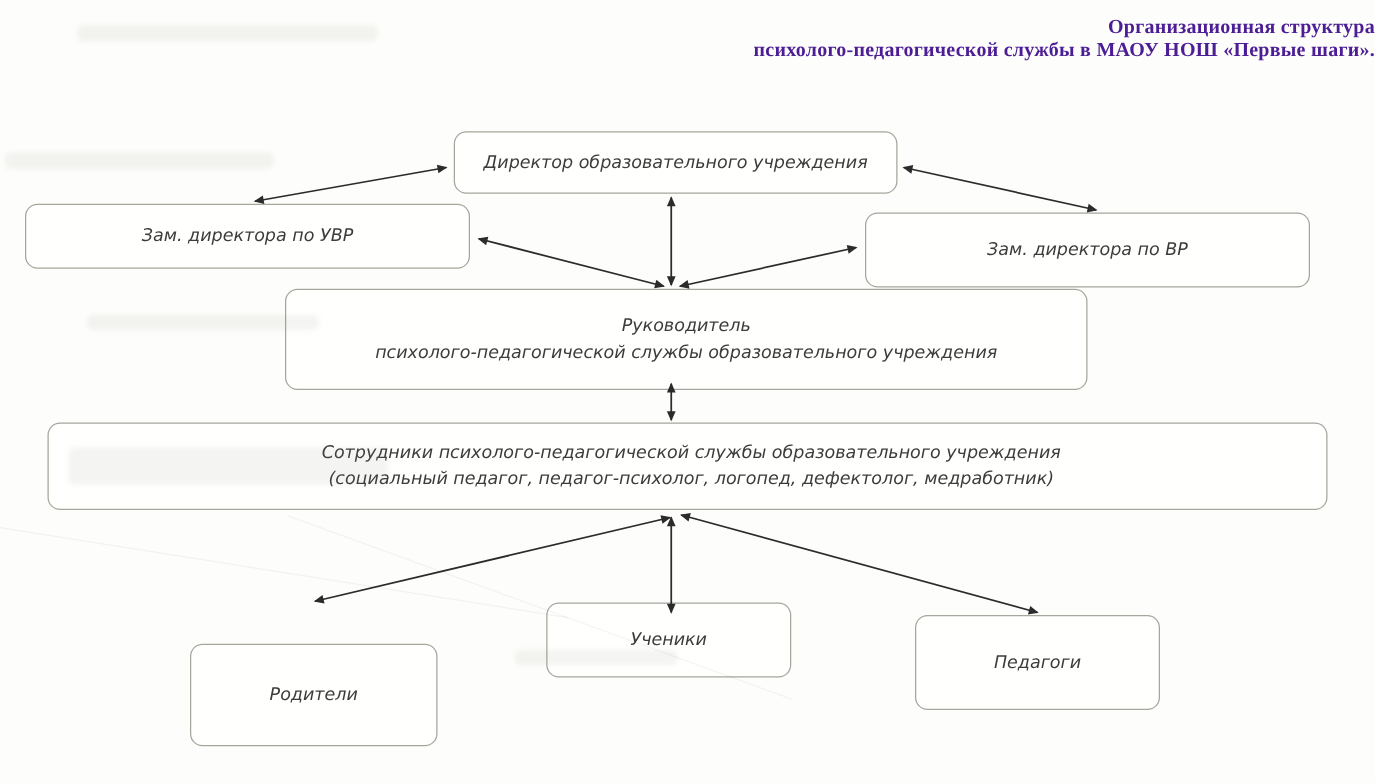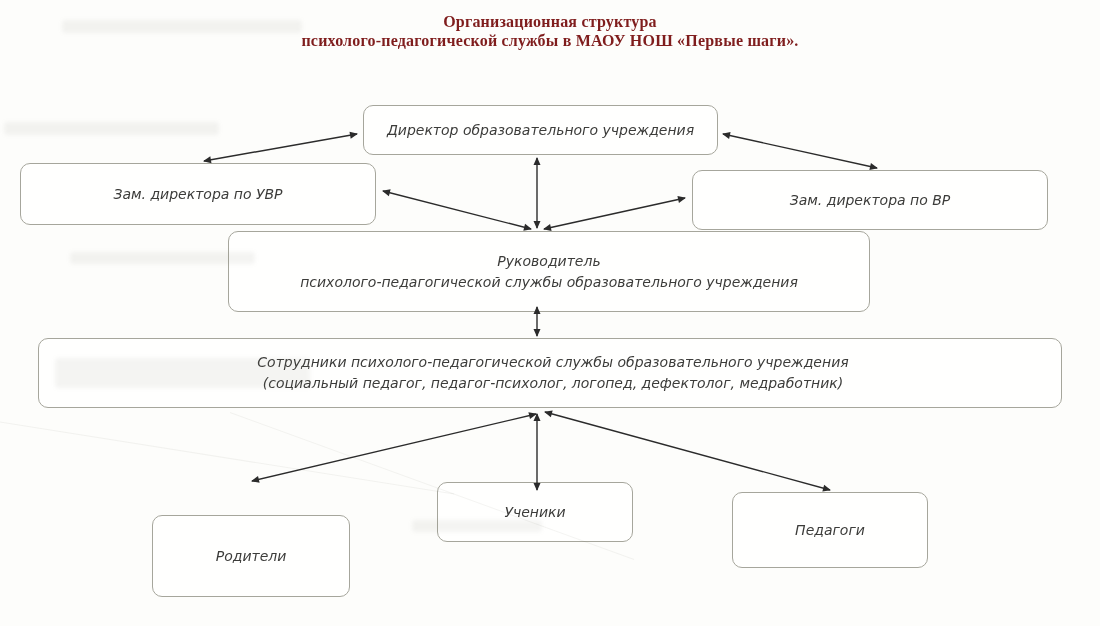--- a/index.html
+++ b/index.html
@@ -10,26 +10,26 @@
     margin: 0 auto;
     background: #fdfdfb;
     overflow: hidden;
     font-family: "DejaVu Sans", sans-serif;
   }
   .title {
     position: absolute;
     top: 12px;
     left: 0;
     width: 100%;
-    text-align: center;
+    text-align: right;
     font-family: "Liberation Serif", serif;
     font-weight: 700;
     font-size: 16px;
     line-height: 19px;
-    color: #7f1d1d;
+    color: #4c1d95;
     letter-spacing: 0.2px;
   }
   .node {
     position: absolute;
     background: #fffffe;
     border: 1px solid #a6a69c;
     border-radius: 10px;
     box-sizing: border-box;
     display: flex;
     flex-direction: column;
@@ -37,21 +37,21 @@
     justify-content: center;
     font-style: italic;
     font-size: 14px;
     line-height: 21px;
     color: #3c3c3a;
     text-align: right;
     padding: 4px 10px;
   }
   .node .l2 { display: block; }
   #node-director   { left: 363px; top: 105px; width: 355px; height: 50px; }
-  #node-deputy-uvr { left:  20px; top: 163px; width: 356px; height: 62px; }
+  #node-deputy-uvr { left:  20px; top: 163px; width: 356px; height: 52px; }
   #node-deputy-vr  { left: 692px; top: 170px; width: 356px; height: 60px; }
   #node-head       { left: 228px; top: 231px; width: 642px; height: 81px; }
   #node-staff      { left:  38px; top: 338px; width: 1024px; height: 70px; padding-left: 16px; }
   #node-parents    { left: 152px; top: 483px; width: 198px; height: 82px; margin-top: 32px; }
   #node-students   { left: 437px; top: 482px; width: 196px; height: 60px; }
   #node-teachers   { left: 732px; top: 492px; width: 196px; height: 76px; }
   svg.edges {
     position: absolute;
     left: 0; top: 0;
     width: 1100px; height: 626px;

